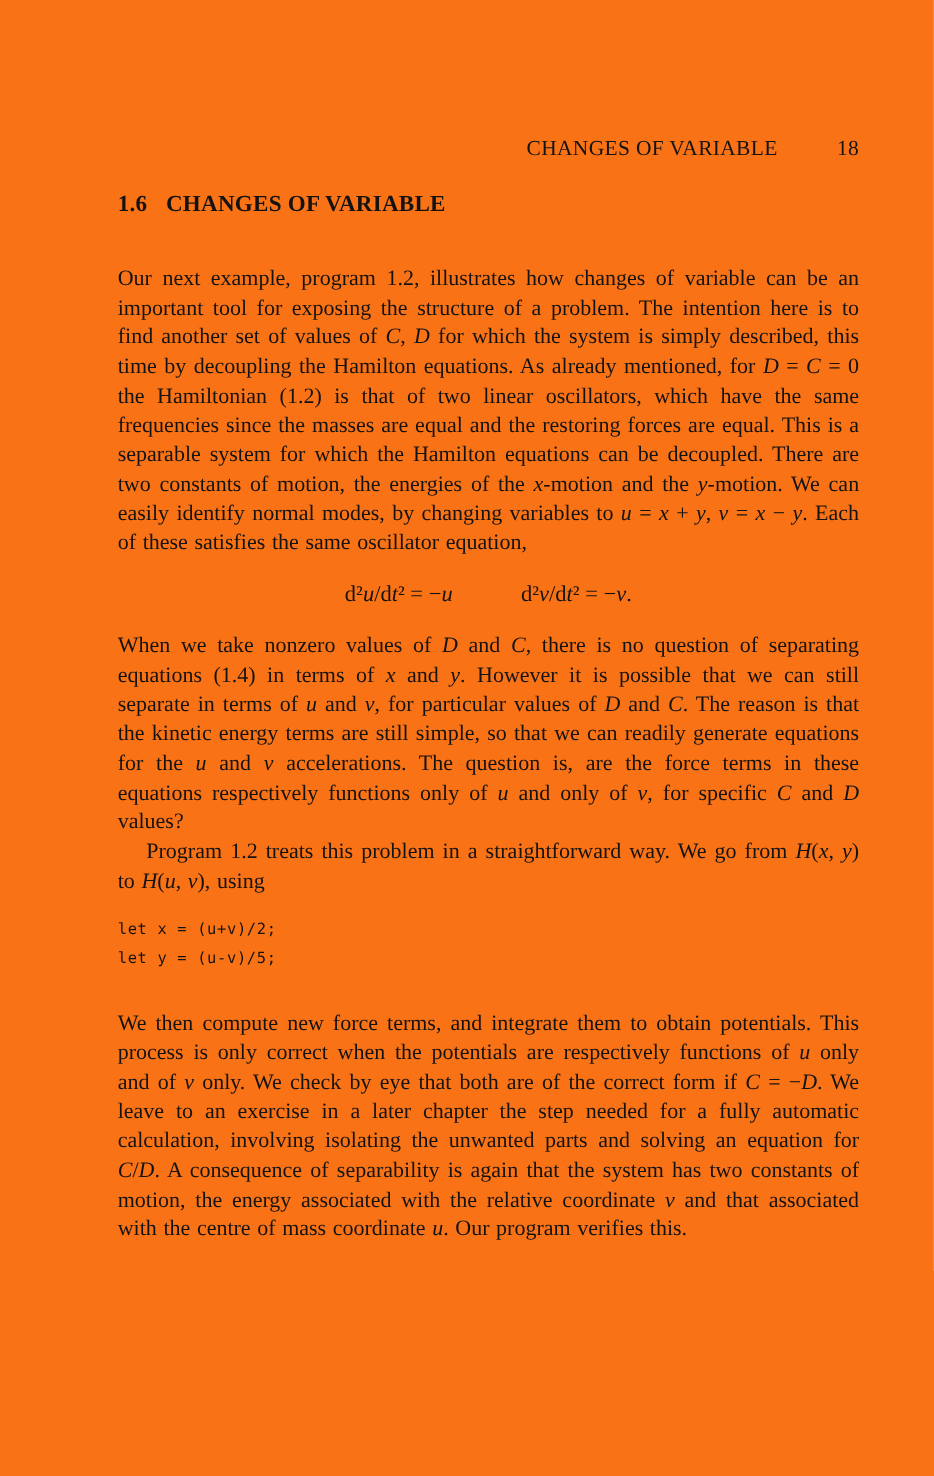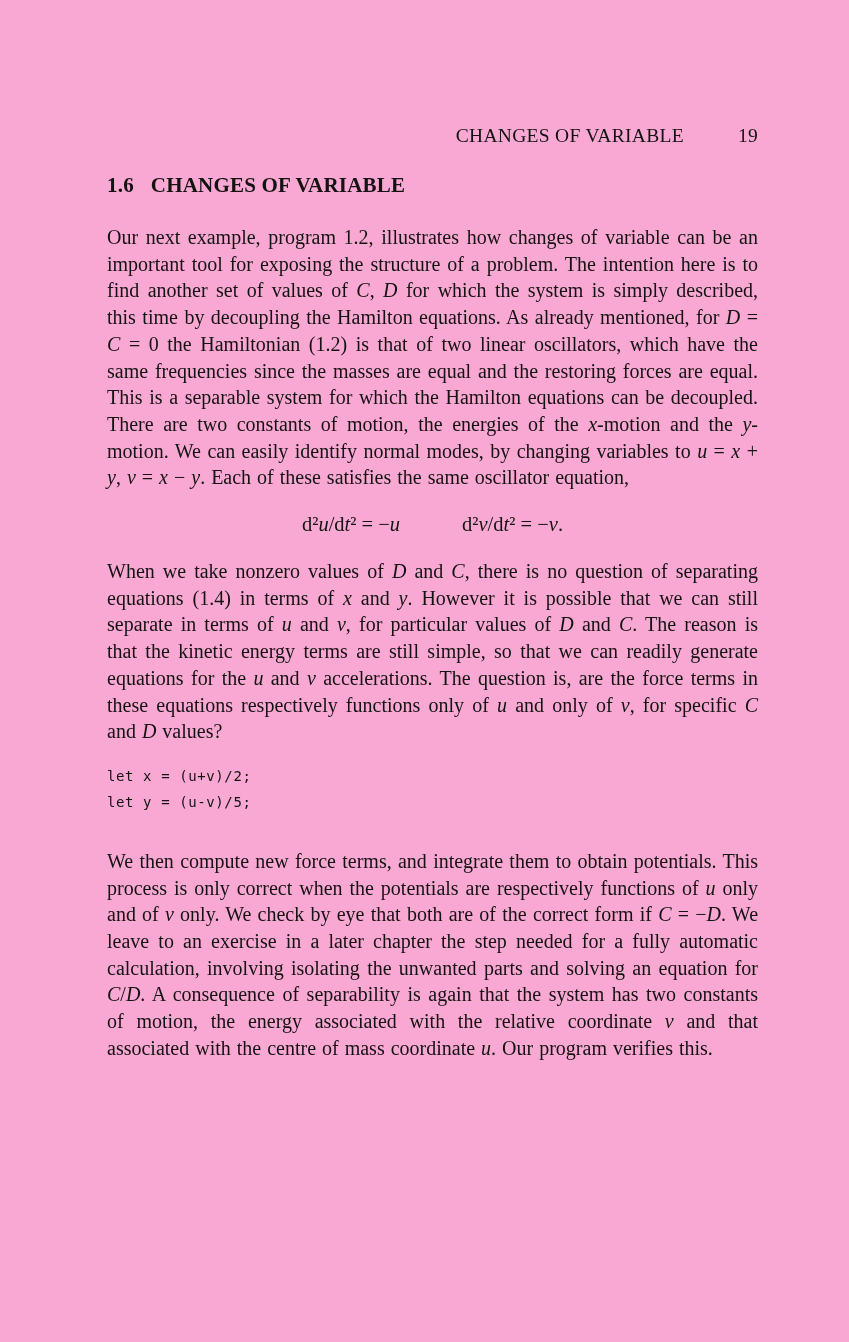--- a/index.html
+++ b/index.html
@@ -5,25 +5,25 @@
   html, body {
     margin: 0;
     padding: 0;
     background: #e8e8e8;
   }
   .page {
     position: relative;
     width: 849px;
     height: 1342px;
     margin: 0 auto;
-    background: #f9a8d4;
+    background: #f97316;
     color: #151312;
     font-family: "Liberation Serif", "DejaVu Serif", serif;
     box-sizing: border-box;
-    padding: 125px 91px 0 107px;
+    padding: 125px 68px 0 107px;
     overflow: hidden;
   }
   .running-head {
     display: flex;
     justify-content: flex-end;
     align-items: baseline;
     gap: 54px;
     font-size: 19.5px;
     line-height: 22px;
     letter-spacing: 0.3px;
@@ -37,21 +37,21 @@
     display: flex;
     gap: 17px;
   }
   .body-para {
     margin: 0;
     font-size: 20px;
     line-height: 26.7px;
     text-align: justify;
     word-spacing: 1px;
   }
-  .para-intro { margin-top: 27px; }
+  .para-intro { margin-top: 43px; }
   .para-nonzero { margin-top: 0; }
   .para-program { text-indent: 26px; }
   .para-force { margin-top: 33px; }
   .equation {
     margin: 18px 0 19px 0;
     display: flex;
     justify-content: center;
     gap: 62px;
     font-size: 20.5px;
     line-height: 30px;
@@ -67,35 +67,36 @@
   .code-line { display: block; }
   i { font-style: italic; }
 </style>
 </head>
 <body>
 
 <div class="page">
 
   <div class="running-head">
     <span>CHANGES OF VARIABLE</span>
-    <span>19</span>
+    <span>18</span>
   </div>
 
   <h2 class="section-heading">
     <span>1.6</span>
     <span>CHANGES OF VARIABLE</span>
   </h2>
 
   <p class="body-para para-intro">Our next example, program 1.2, illustrates how changes of variable can be an important tool for exposing the structure of a problem.  The intention here is to find another set of values of <i>C</i>, <i>D</i> for which the system is simply described, this time by decoupling the Hamilton equations.  As already mentioned, for <i>D</i> = <i>C</i> = 0 the Hamiltonian (1.2) is that of two linear oscillators, which have the same frequencies since the masses are equal and the restoring forces are equal.  This is a separable system for which the Hamilton equations can be decoupled.  There are two constants of motion, the energies of the <i>x</i>-motion and the <i>y</i>-motion.  We can easily identify normal modes, by changing variables to <i>u</i> = <i>x</i> + <i>y</i>, <i>v</i> = <i>x</i> − <i>y</i>. Each of these satisfies the same oscillator equation,</p>
 
   <div class="equation">
     <span>d²<i>u</i>/d<i>t</i>² = −<i>u</i></span>
     <span>d²<i>v</i>/d<i>t</i>² = −<i>v</i>.</span>
   </div>
 
   <p class="body-para para-nonzero">When we take nonzero values of <i>D</i> and <i>C</i>, there is no question of separating equations (1.4) in terms of <i>x</i> and <i>y</i>.  However it is possible that we can still separate in terms of <i>u</i> and <i>v</i>, for particular values of <i>D</i> and <i>C</i>.  The reason is that the kinetic energy terms are still simple, so that we can readily generate equations for the <i>u</i> and <i>v</i> accelerations.  The question is, are the force terms in these equations respectively functions only of <i>u</i> and only of <i>v</i>, for specific <i>C</i> and <i>D</i> values?</p>
 
+  <p class="body-para para-program">Program 1.2 treats this problem in a straightforward way.  We go from <i>H</i>(<i>x</i>, <i>y</i>) to <i>H</i>(<i>u</i>, <i>v</i>), using</p>
 
   <pre class="code-block"><span class="code-line">let x = (u+v)/2;</span><span class="code-line">let y = (u-v)/5;</span></pre>
 
   <p class="body-para para-force">We then compute new force terms, and integrate them to obtain potentials.   This process is only correct when the potentials are respectively functions of <i>u</i> only and of <i>v</i> only.  We check by eye that both are of the correct form if <i>C</i> = −<i>D</i>.  We leave to an exercise in a later chapter the step needed for a fully automatic calculation, involving isolating the unwanted parts and solving an equation for <i>C</i>/<i>D</i>. A consequence of separability is again that the system has two constants of motion, the energy associated with the relative coordinate <i>v</i> and that associated with the centre of mass coordinate <i>u</i>.  Our program verifies this.</p>
 
 </div>
 
 </body></html>

